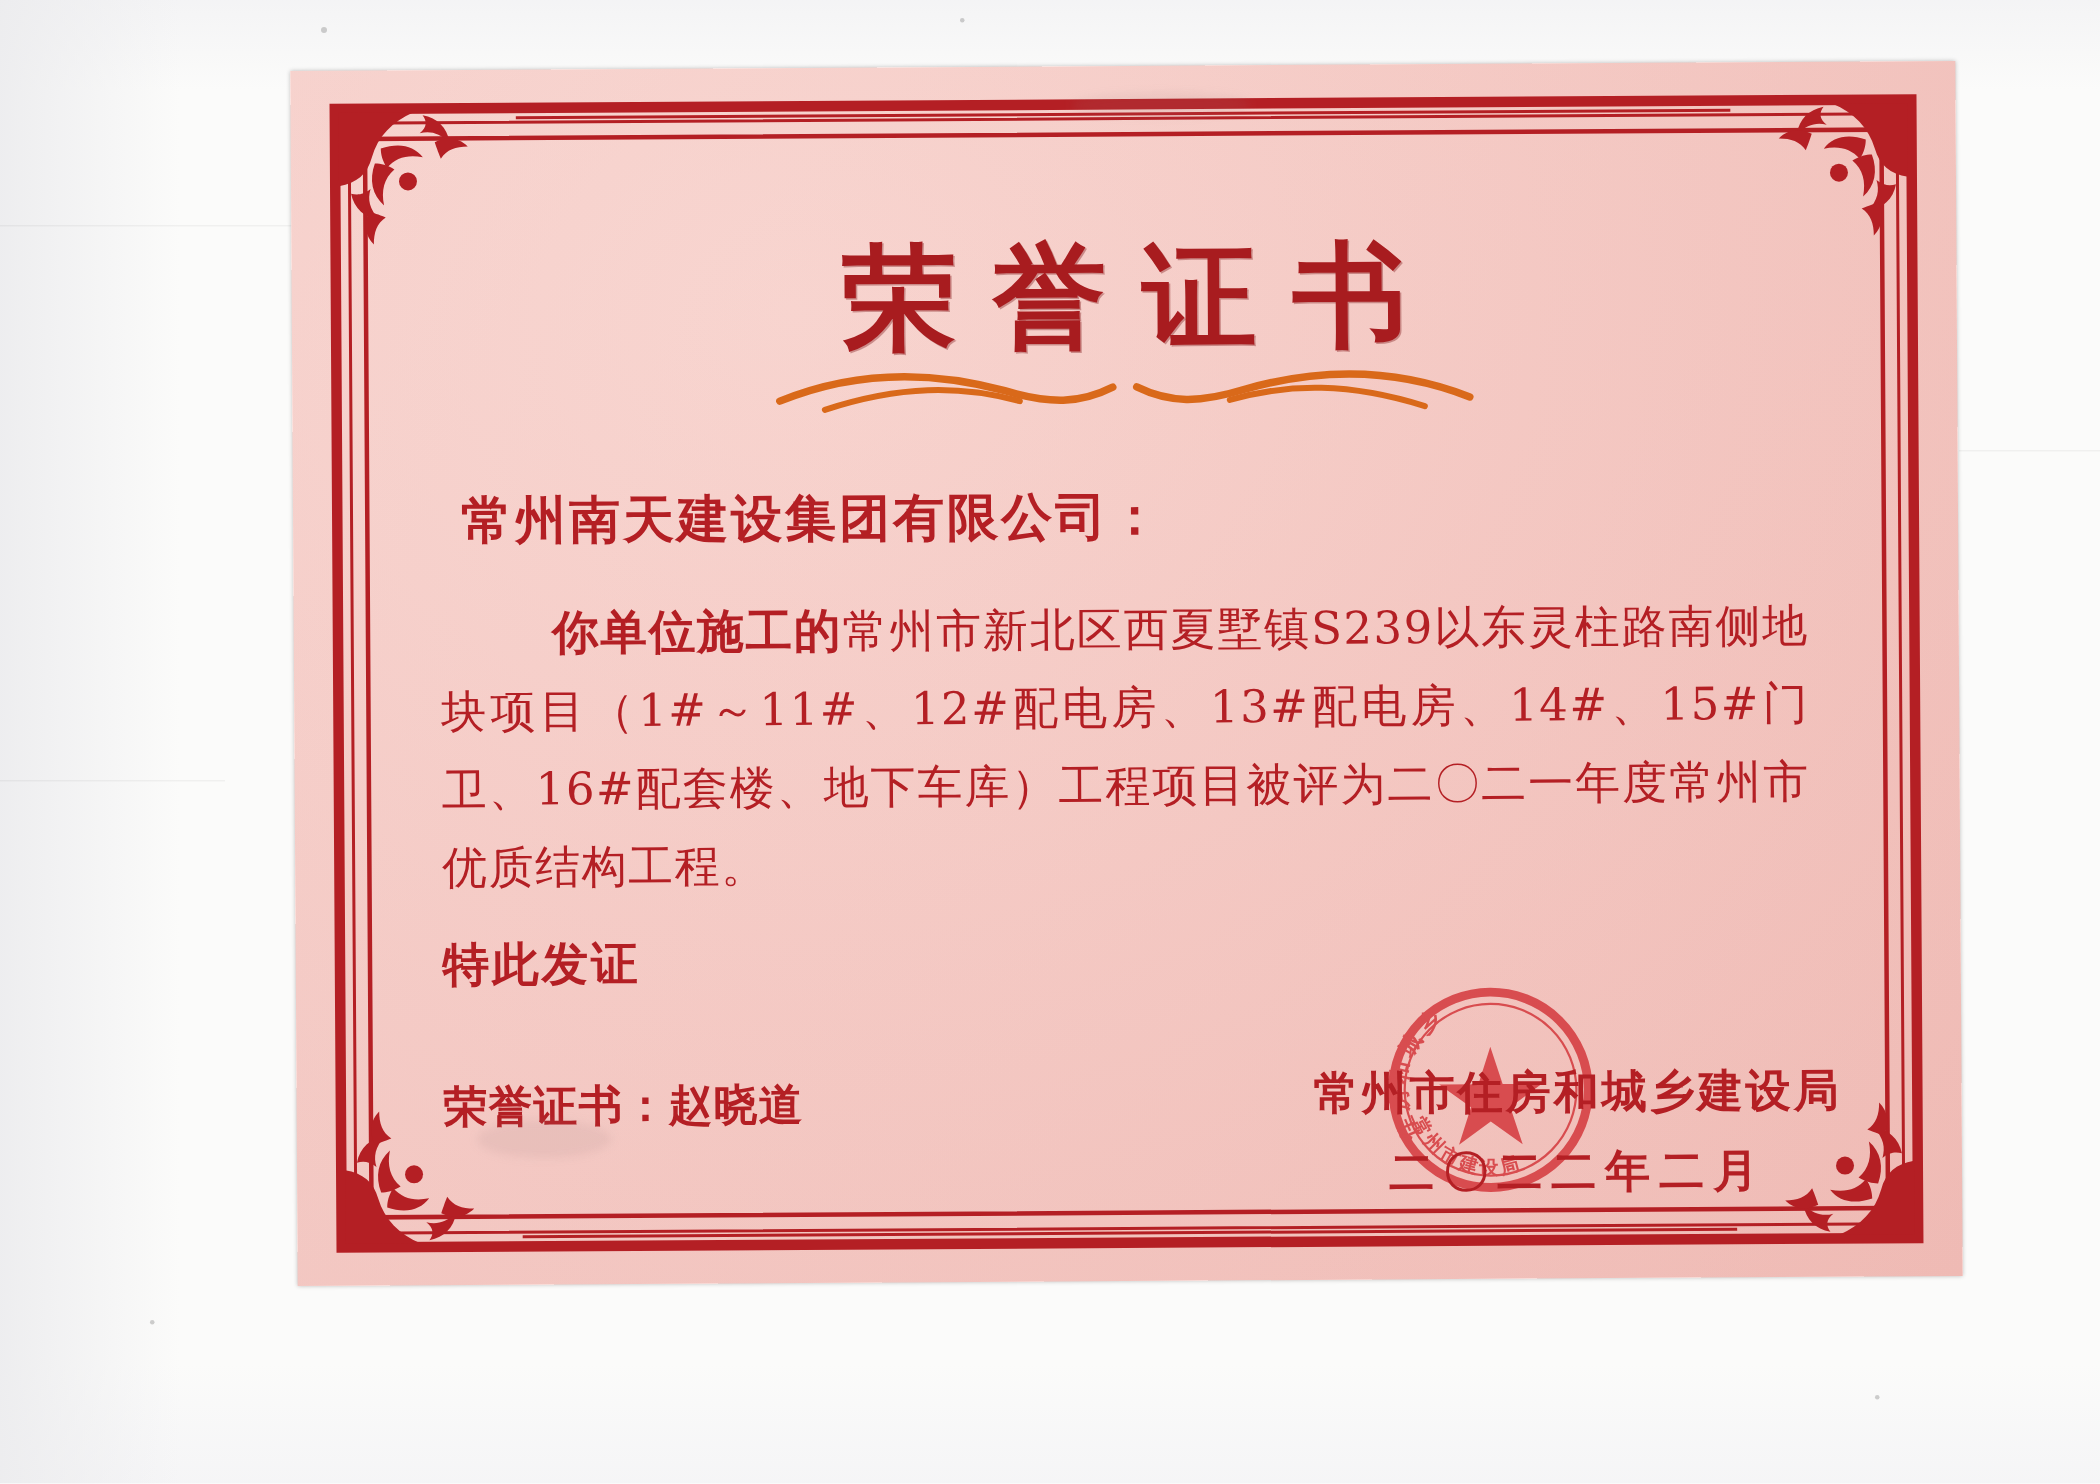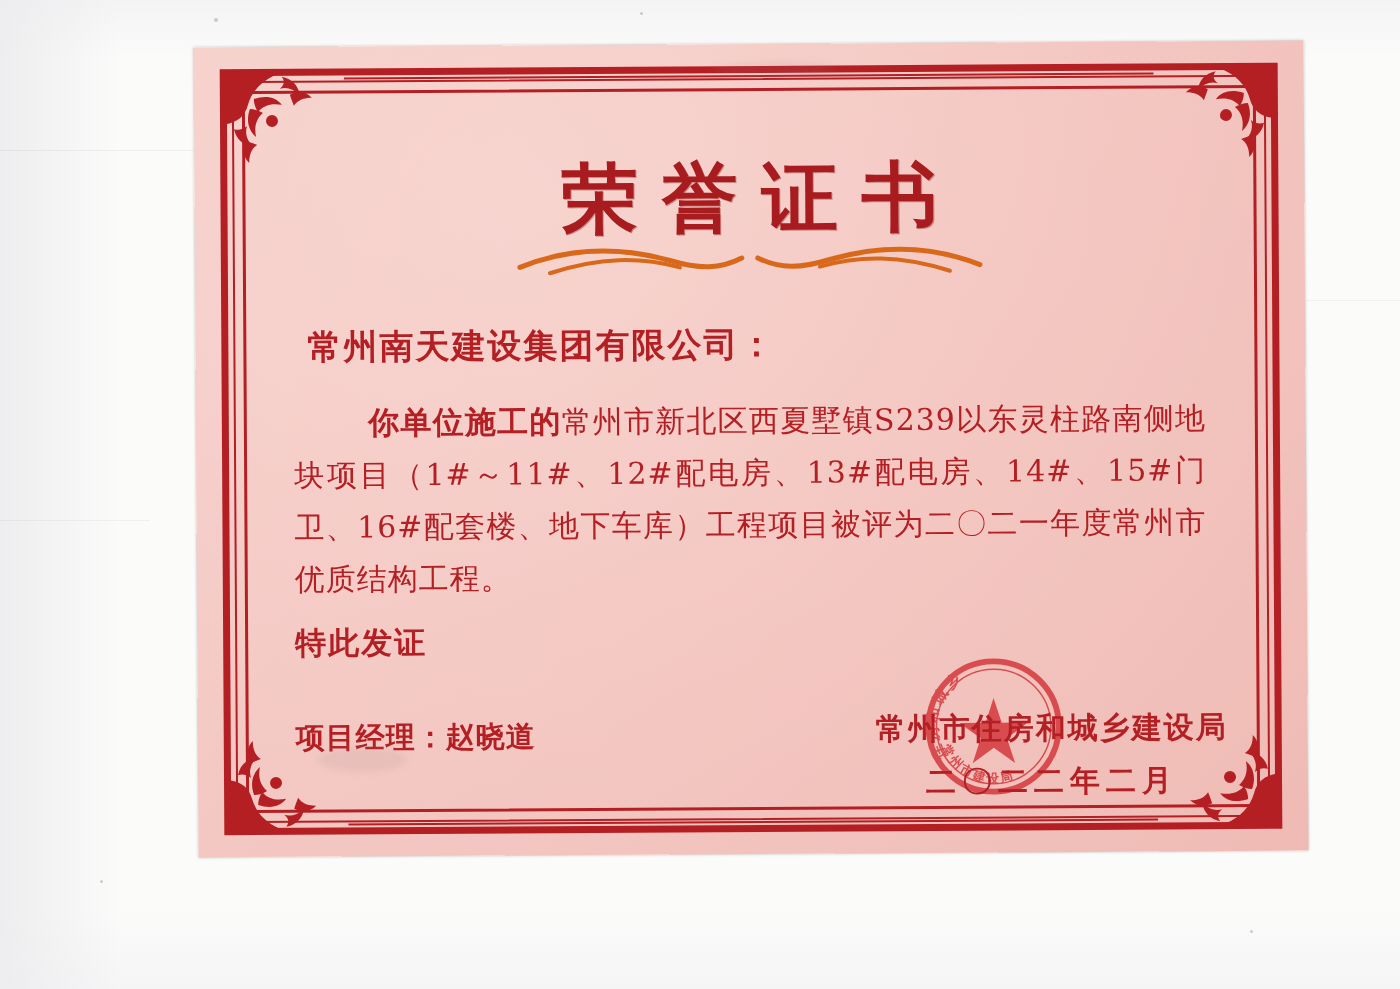--- a/index.html
+++ b/index.html
@@ -304,21 +304,21 @@
     <div class="salutation">常州南天建设集团有限公司：</div>
 
     <div class="body-text">
       <span class="indent"></span><span class="lead">你单位施工的</span><span>常州市新北区西夏墅镇S239以东灵柱路南侧地块项目（1#～11#、12#配电房、13#配电房、14#、15#门卫、16#配套楼、地下车库）工程项目被评为二〇二一年度常州市优质结构工程。</span>
     </div>
 
     <div class="hereby">特此发证</div>
 
     <div class="signature-row">
       <div class="pm-line">
-        <span>项目经理：</span><span>赵晓道</span>
+        <span>荣誉证书：</span><span>赵晓道</span>
       </div>
 
       <div class="seal">
         <svg viewBox="0 0 150 150" aria-hidden="true">
           <circle cx="75" cy="75" r="66" fill="none" stroke="#cf2026" stroke-width="6"></circle>
           <circle cx="75" cy="75" r="58" fill="none" stroke="#cf2026" stroke-width="1.5"></circle>
           <path d="M75 46 l8.2 25.2 h26.5 l-21.4 15.6 l8.2 25.2 l-21.5 -15.6 l-21.5 15.6 l8.2 -25.2 l-21.4 -15.6 h26.5 z" fill="#cf2026"></path>
           <path id="sealTop" d="M75 18 a57 57 0 0 1 0 114 a57 57 0 0 1 0 -114" fill="none"></path>
           <text fill="#cf2026" font-size="15" font-family="DejaVu Sans, sans-serif" font-weight="bold" letter-spacing="3">
             <textPath href="#sealTop" startOffset="66%">住房和城乡</textPath>

